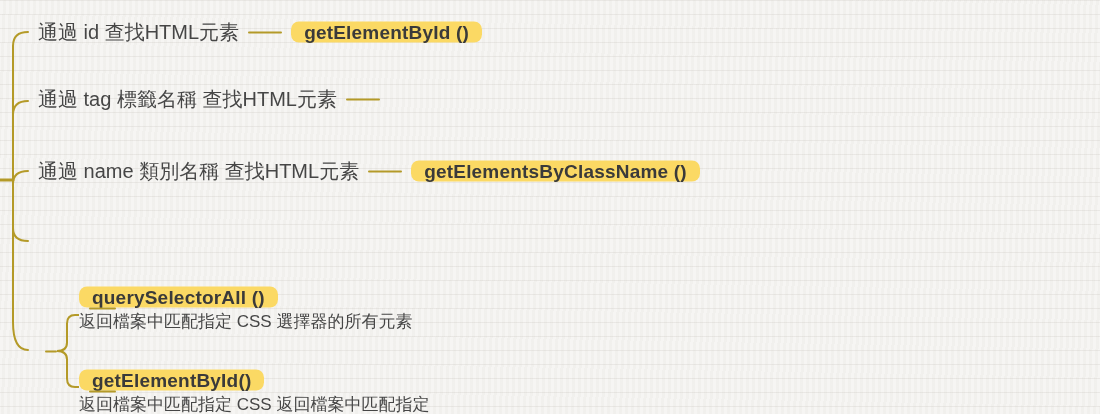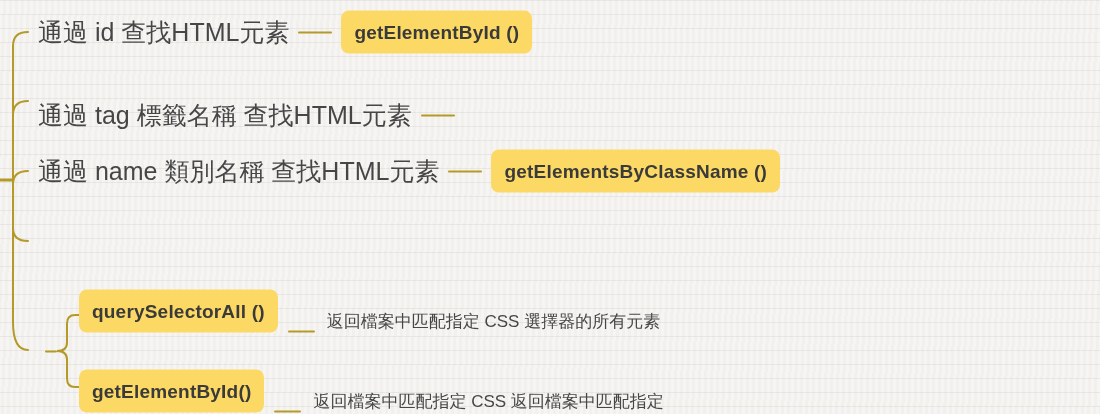--- a/index.html
+++ b/index.html
@@ -34,58 +34,59 @@
   }
   .row {
     position: absolute;
     left: 38px;
     transform: translateY(-50%);
     display: flex;
     align-items: center;
     white-space: nowrap;
   }
   .label {
-    font-size: 25px;
+    font-size: 20px;
     color: #464646;
   }
   .hline {
     display: inline-block;
     width: 34px;
     height: 2px;
     background: #b49a28;
     border-radius: 2px;
     margin: 0 9px;
   }
   .hline.stub { width: 12px; margin: 0 0 0 7px; }
   .hline.small { width: 27px; margin: 0 12px 0 10px; }
   .node {
     display: inline-flex;
     align-items: center;
-    height: 43px;
+    height: 21px;
     padding: 0 13px;
     background: #fbd964;
     border-radius: 8px;
     font-size: 19px;
     font-weight: 700;
     color: #3a3a3a;
     letter-spacing: 0.2px;
   }
   .desc {
     font-size: 17px;
     color: #464646;
   }
   .fork-col {
     display: flex;
     flex-direction: column;
     gap: 37px;
   }
   .subrow {
     display: flex;
-    align-items: flex-end;
+    align-items: flex-start;
     white-space: nowrap;
+    flex-direction: column;
   }
 </style>
 </head>
 <body>
 
 <div class="canvas">
 
   <svg class="spine" width="1100" height="414" viewBox="0 0 1100 414">
     <path d="M28,32 Q13,32 13,46 L13,322 Q13,350 28,350"></path>
     <path d="M13,115 Q13,101 28,101"></path>
@@ -93,21 +94,21 @@
     <path d="M13,228 Q13,241 28,241"></path>
     <path class="root-stub" d="M0,180 L13,180"></path>
   </svg>
 
   <div class="row" style="top:32px">
     <span class="label">通過 id 查找HTML元素</span>
     <span class="hline"></span>
     <span class="node">getElementById ()</span>
   </div>
 
-  <div class="row" style="top:115px">
+  <div class="row" style="top:99px">
     <span class="label">通過 tag 標籤名稱 查找HTML元素</span>
     <span class="hline"></span>
   </div>
 
   <div class="row" style="top:171px">
     <span class="label">通過 name 類別名稱 查找HTML元素</span>
     <span class="hline"></span>
     <span class="node">getElementsByClassName ()</span>
   </div>
 

